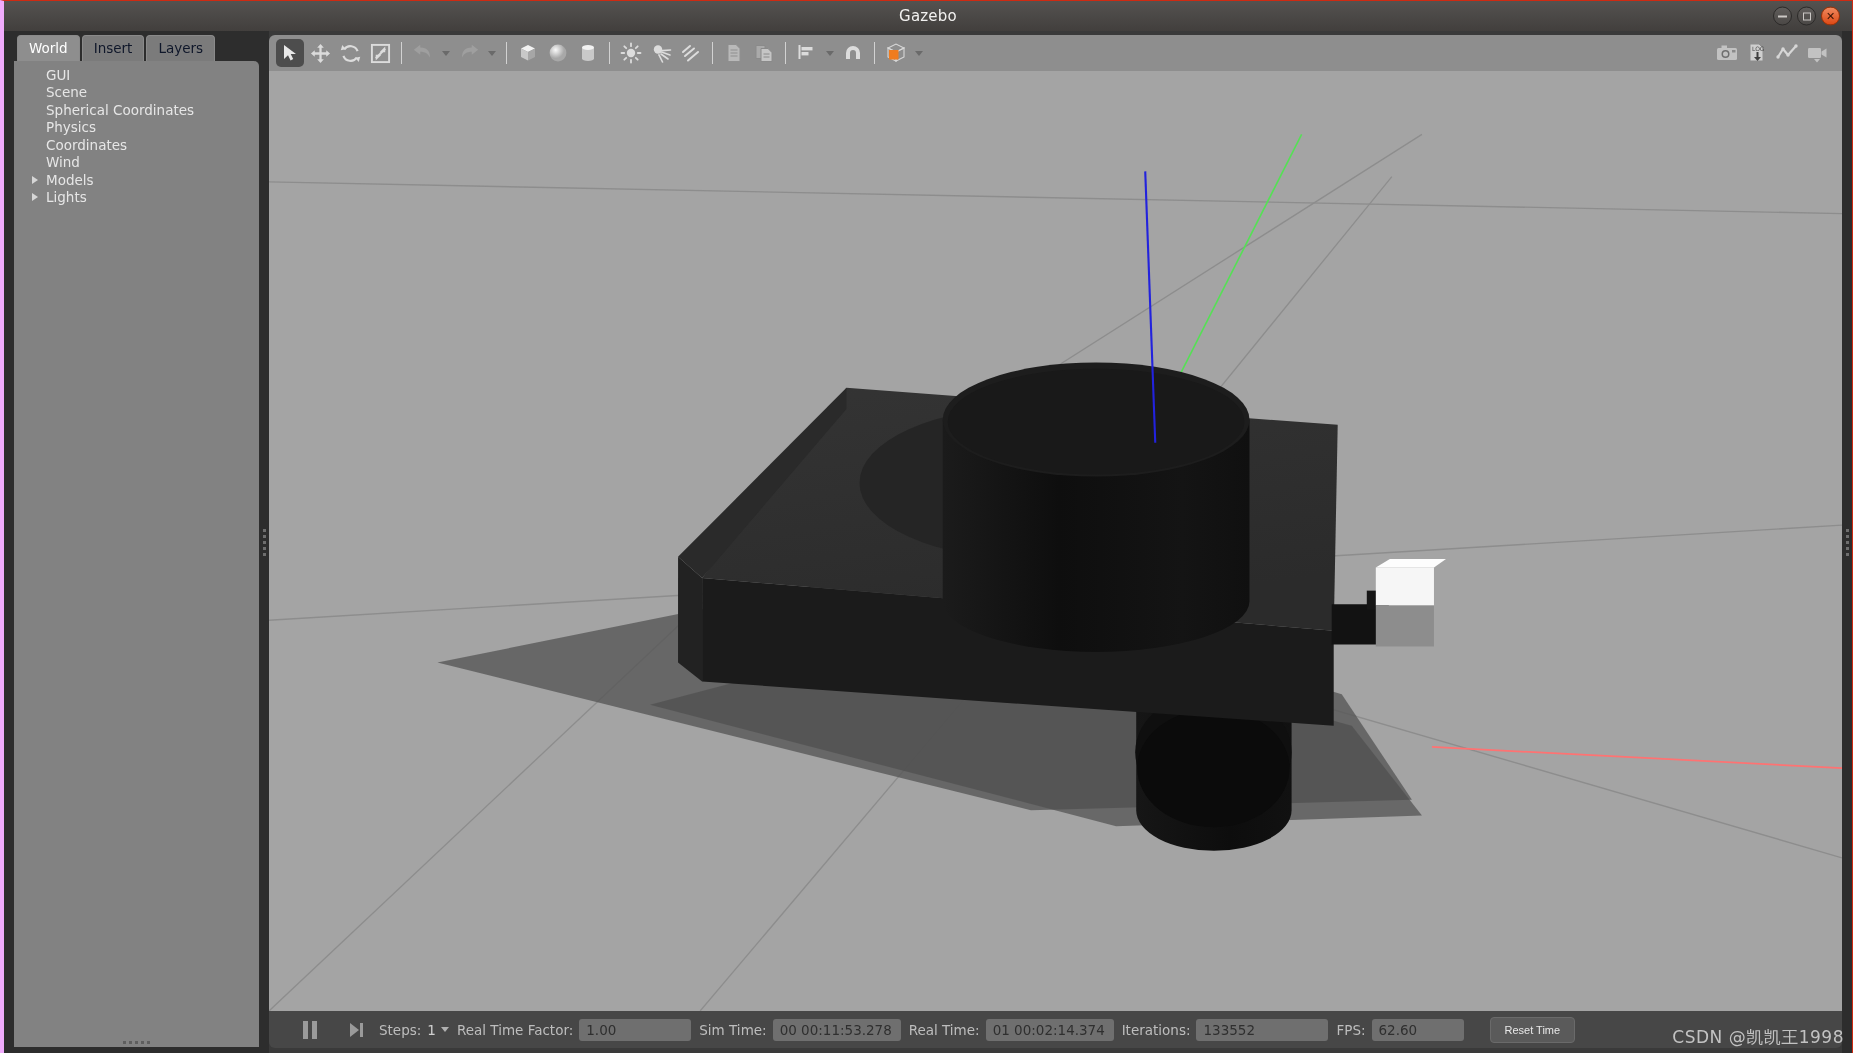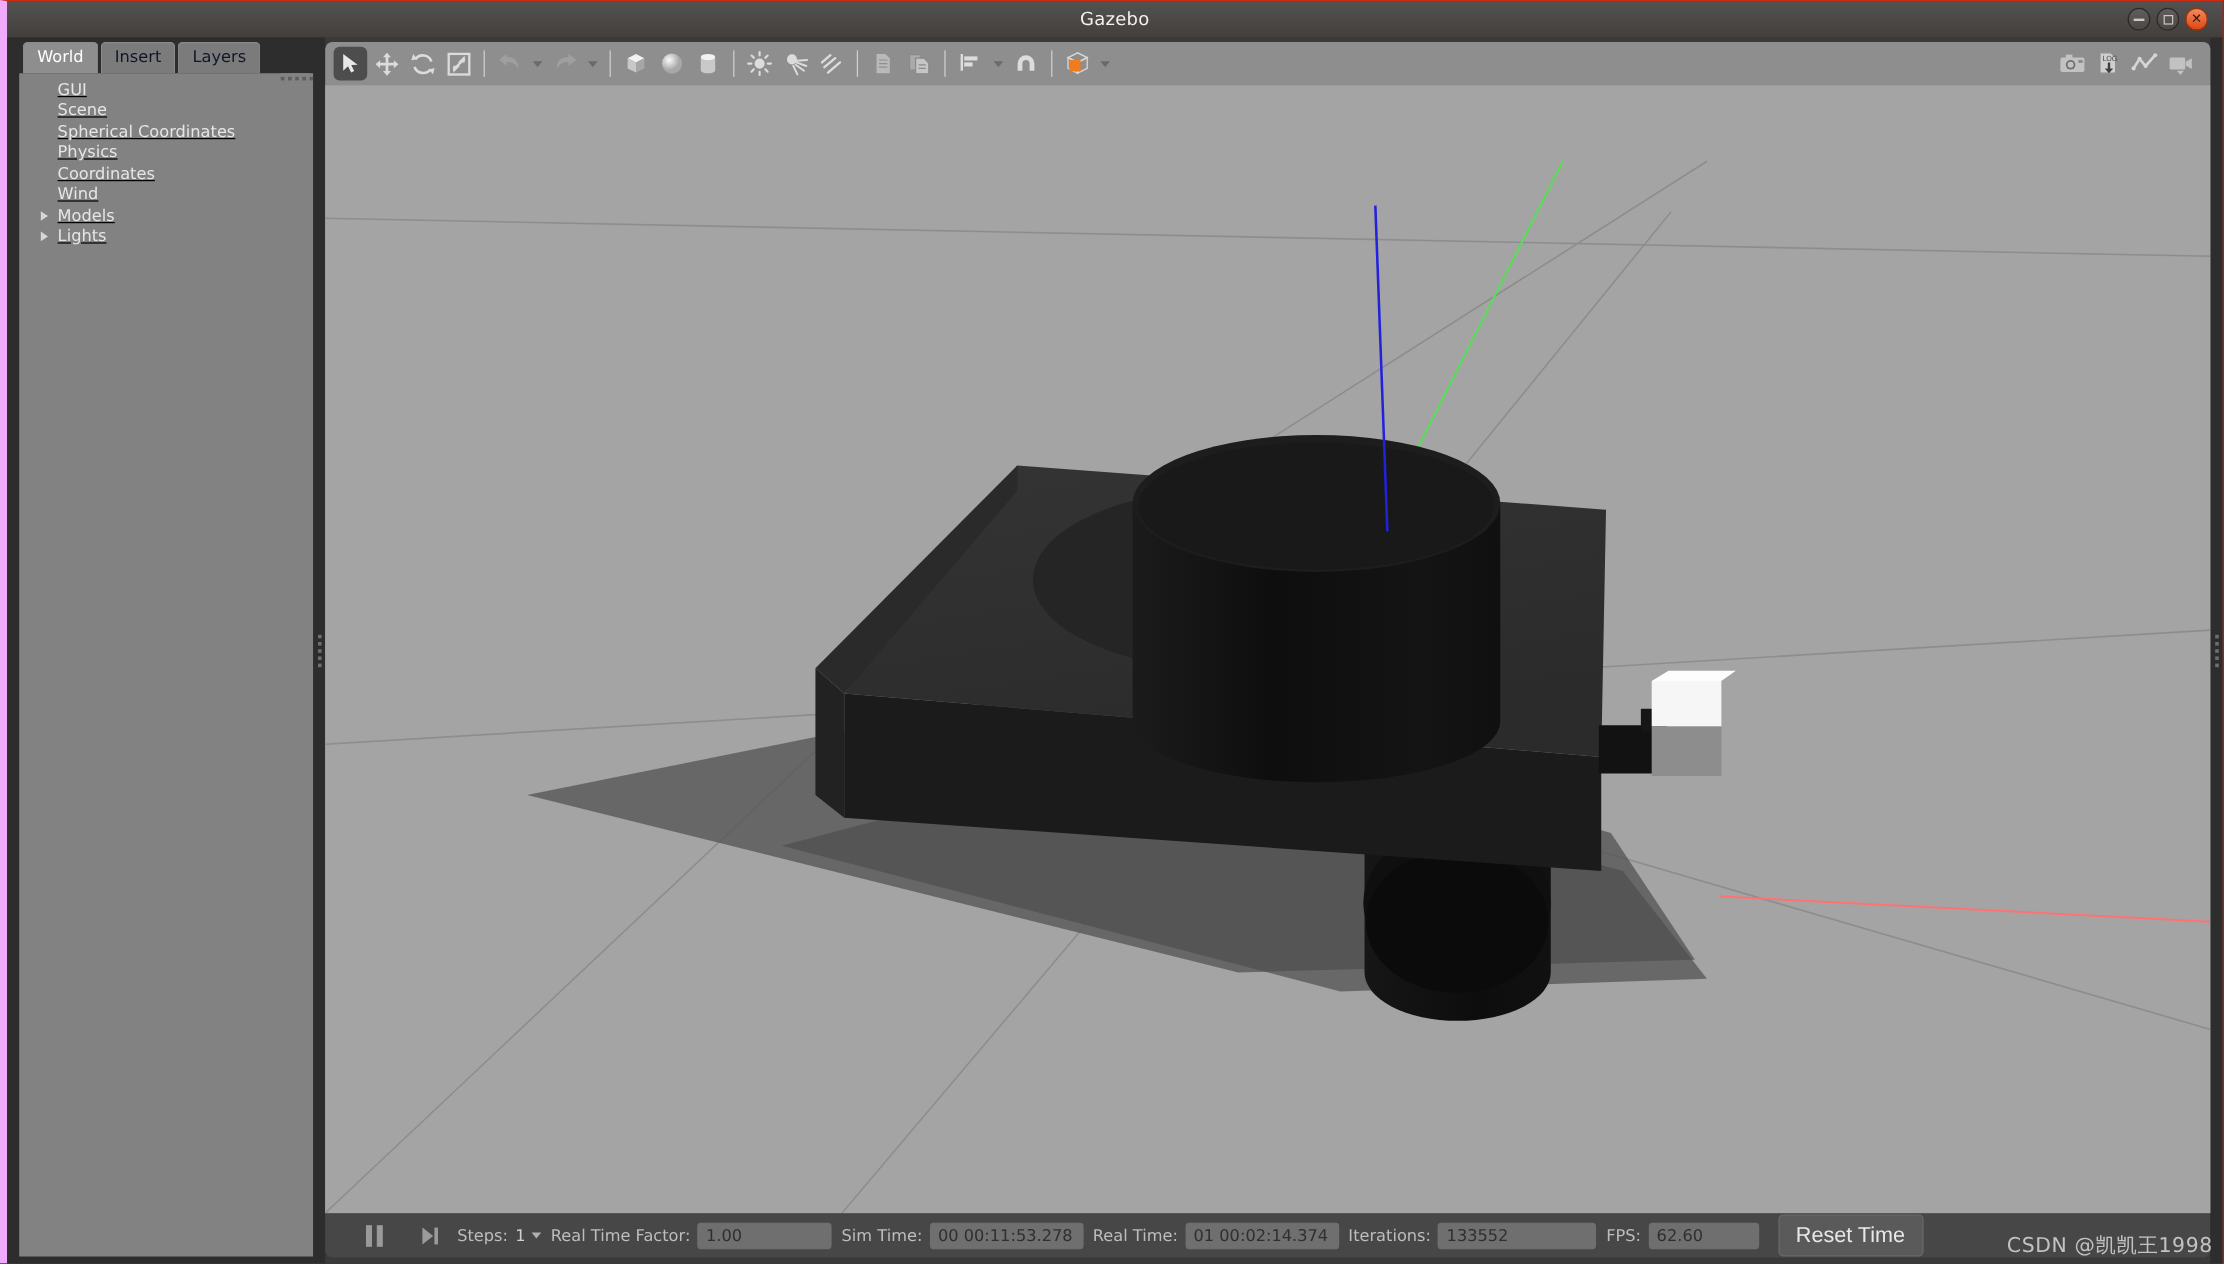--- a/index.html
+++ b/index.html
@@ -6,21 +6,21 @@
   html, body {
     width: 1853px; height: 1053px;
     overflow: hidden;
     background: #2e2e2e;
     font-family: "DejaVu Sans", "Liberation Sans", sans-serif;
   }
   .app {
     position: relative;
     width: 1853px; height: 1053px;
     background: #3b3b3b;
-    border-left: 6px solid #f0abfc;
+    border-left: 4px solid #f0abfc;
     border-right: 1px solid #cf2a12;
     border-top: 1px solid #cf2a12;
     display: flex; flex-direction: column;
   }
 
   
   .titlebar {
     height: 30px; flex: 0 0 30px;
     background: linear-gradient(#545250, #423f3d);
     position: relative;
@@ -86,23 +86,22 @@
     padding: 4px 11px 5px 11px;
     border-radius: 4px 4px 0 0;
     margin-right: 2px;
     border: 1px solid #8a8a8a; border-bottom: none;
   }
   .tab.active { background: #8e8e8e; color: #fff; }
   .panel {
     flex: 1 1 auto;
     background: #828282;
     border-radius: 0 5px 0 0;
-    display: flex; 
+    display: flex; flex-direction: column;
     min-height: 0;
-    text-decoration: underline;
   }
   .tree {
     flex: 0 0 auto; padding: 5px 0 0 0;
     font-size: 13.5px;
   }
   .tree-row {
     display: flex; align-items: center;
     height: 17.5px; padding-left: 18px;
     color: #e6e6e6;
   }
@@ -222,24 +221,24 @@
   .sb-val.w-fps { width: 92px; }
   .steps-box { display: flex; align-items: center; margin-left: 6px; }
   .steps-num { color: #cfcfcf; }
   .steps-caret {
     width: 0; height: 0; margin-left: 5px;
     border-top: 5px solid #b0b0b0;
     border-left: 4.5px solid transparent;
     border-right: 4.5px solid transparent;
   }
   .reset-btn {
-    margin-left: 16px;
+    margin-left: 26px;
     background: #5a5a5a; color: #e8e8e8;
     border: 1px solid #6a6a6a; border-radius: 4px;
-    padding: 6px 14px; font-size: 18px;
+    padding: 6px 14px; font-size: 11px;
   }
 
   
   .watermark {
     position: absolute; right: 8px; bottom: 4px;
     color: #d8d8d8; font-size: 17px;
     opacity: .85; letter-spacing: .5px;
     pointer-events: none;
   }
 </style>

